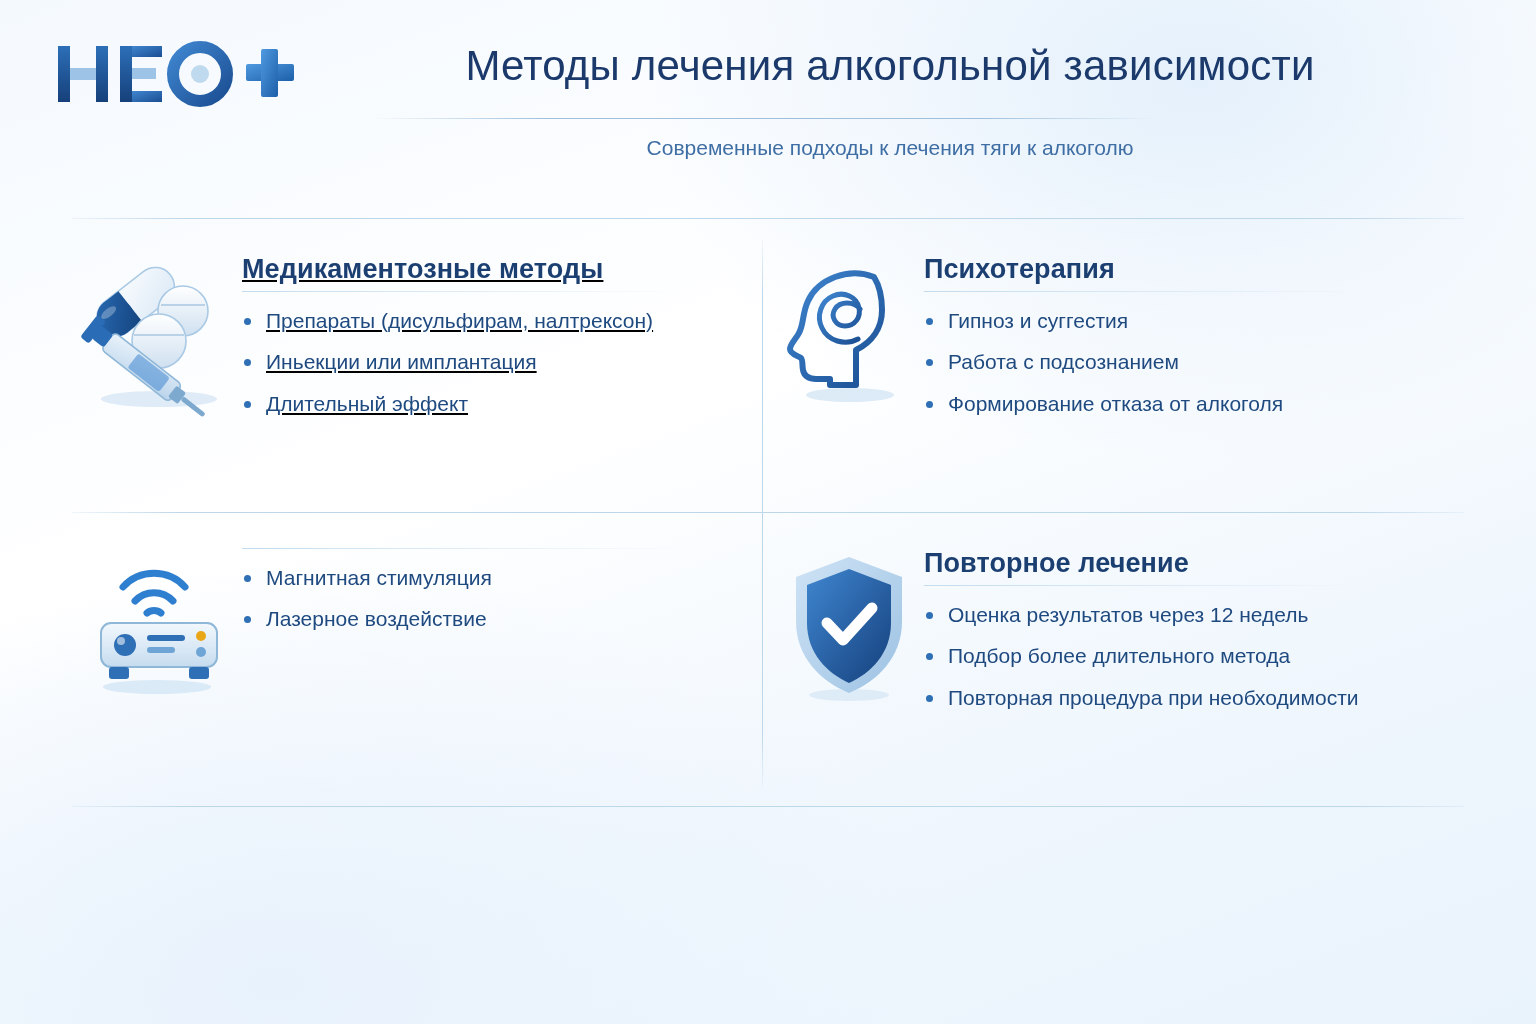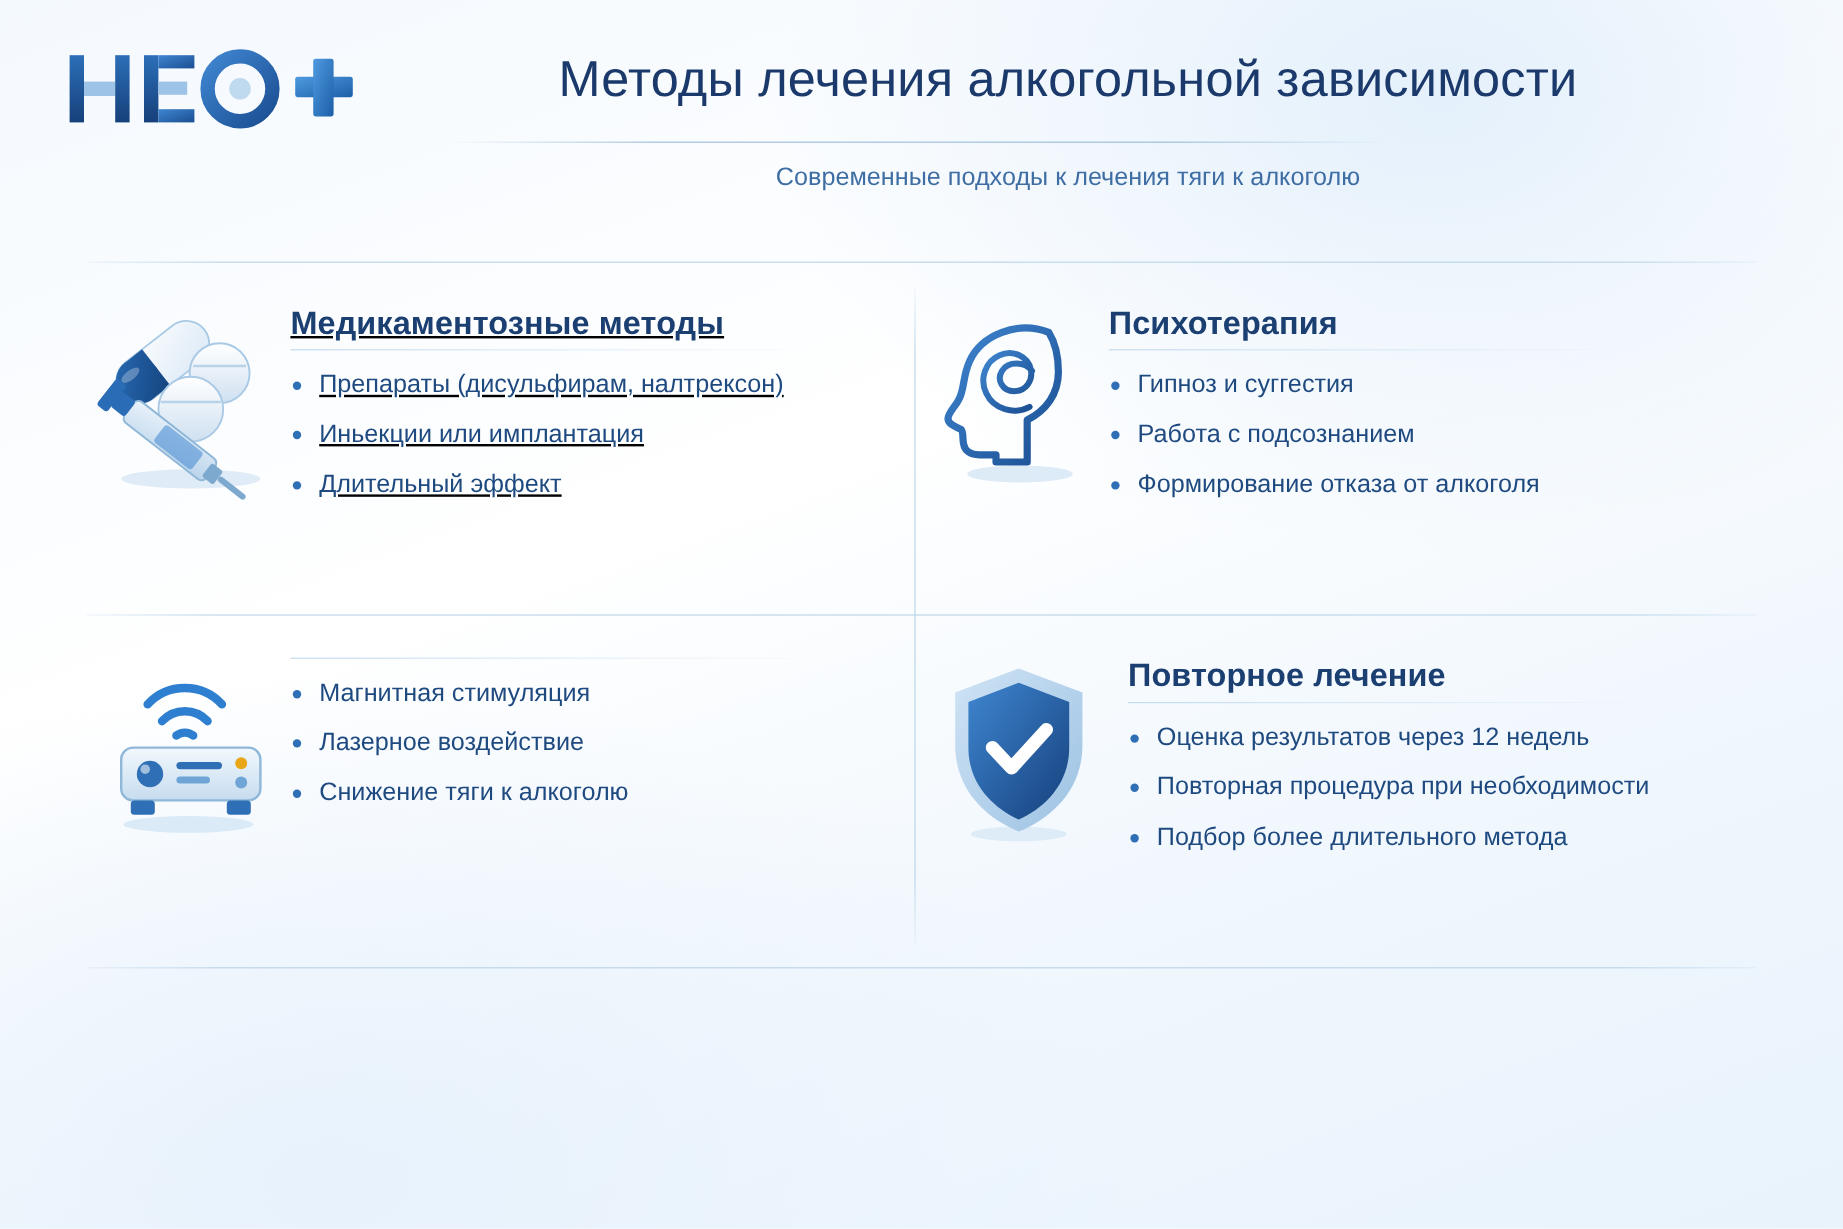--- a/index.html
+++ b/index.html
@@ -99,21 +99,21 @@
     width: 690px;
     height: 294px;
     box-sizing: border-box;
     display: flex;
     align-items: flex-start;
     padding: 30px 18px 10px 0;
   }
   .card.c0 { left: 0;     top: 0; text-decoration: underline; }
   .card.c1 { left: 702px; top: 0; }
   .card.c2 { left: 0;     top: 294px; }
-  .card.c3 { left: 702px; top: 294px; gap: 16px; }
+  .card.c3 { left: 702px; top: 294px; }
 
   .icon-wrap {
     flex: 0 0 170px;
     height: 170px;
     display: flex;
     align-items: center;
     justify-content: center;
   }
   .card.c1 .icon-wrap, .card.c3 .icon-wrap { flex-basis: 150px; }
 
@@ -316,21 +316,20 @@
           <circle cx="128" cy="105" r="5" fill="#6fa5d6"></circle>
           <rect x="36" y="120" width="20" height="12" rx="3" fill="#2f6fb5"></rect>
           <rect x="116" y="120" width="20" height="12" rx="3" fill="#2f6fb5"></rect>
         </svg>
       </div>
       <div class="card-body">
         <div class="card-rule"></div>
         <ul class="bullets">
           <li>Магнитная стимуляция</li>
           <li>Лазерное воздействие</li>
-          <li>Снижение тяги к алкоголю</li>
         </ul>
       </div>
     </div>
 
     <div class="card c3">
       <div class="icon-wrap">
         <svg width="150" height="160" viewBox="0 0 150 160" aria-hidden="true">
           <defs>
             <linearGradient id="shOut" x1="0" y1="0" x2="1" y2="1">
               <stop offset="0%" stop-color="#cfe3f5"></stop>
@@ -345,20 +344,20 @@
           <path d="M75 10 128 30v44c0 36-24 60-53 72-29-12-53-36-53-72V30z" fill="url(#shOut)"></path>
           <path d="M75 22 117 38v38c0 30-20 50-42 60-22-10-42-30-42-60V38z" fill="url(#shIn)"></path>
           <path d="M53 76l16 17 29-32" fill="none" stroke="#ffffff" stroke-width="11" stroke-linecap="round" stroke-linejoin="round"></path>
         </svg>
       </div>
       <div class="card-body">
         <h2 class="card-title">Повторное лечение</h2>
         <div class="card-rule"></div>
         <ul class="bullets">
           <li>Оценка результатов через 12 недель</li>
+          <li>Подбор более длительного метода</li>
           <li>Повторная процедура при необходимости</li>
-          <li>Подбор более длительного метода</li>
         </ul>
       </div>
     </div>
 
   </div>
 </div>
 
 </body></html>

